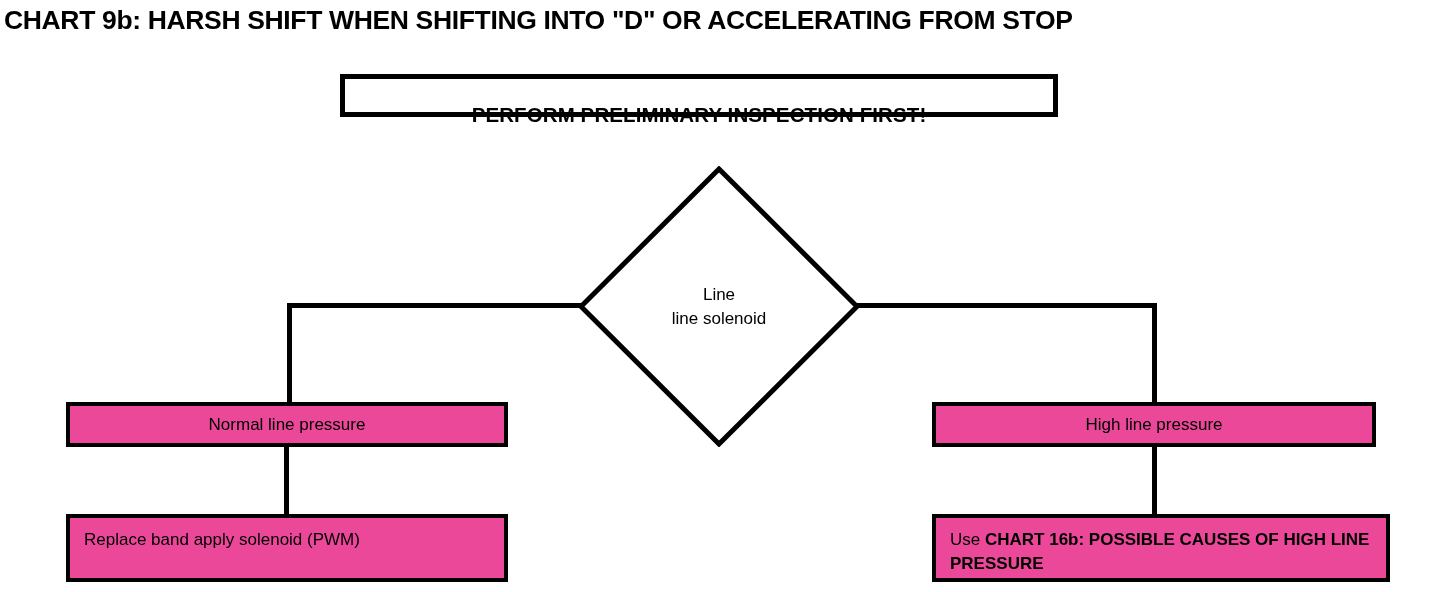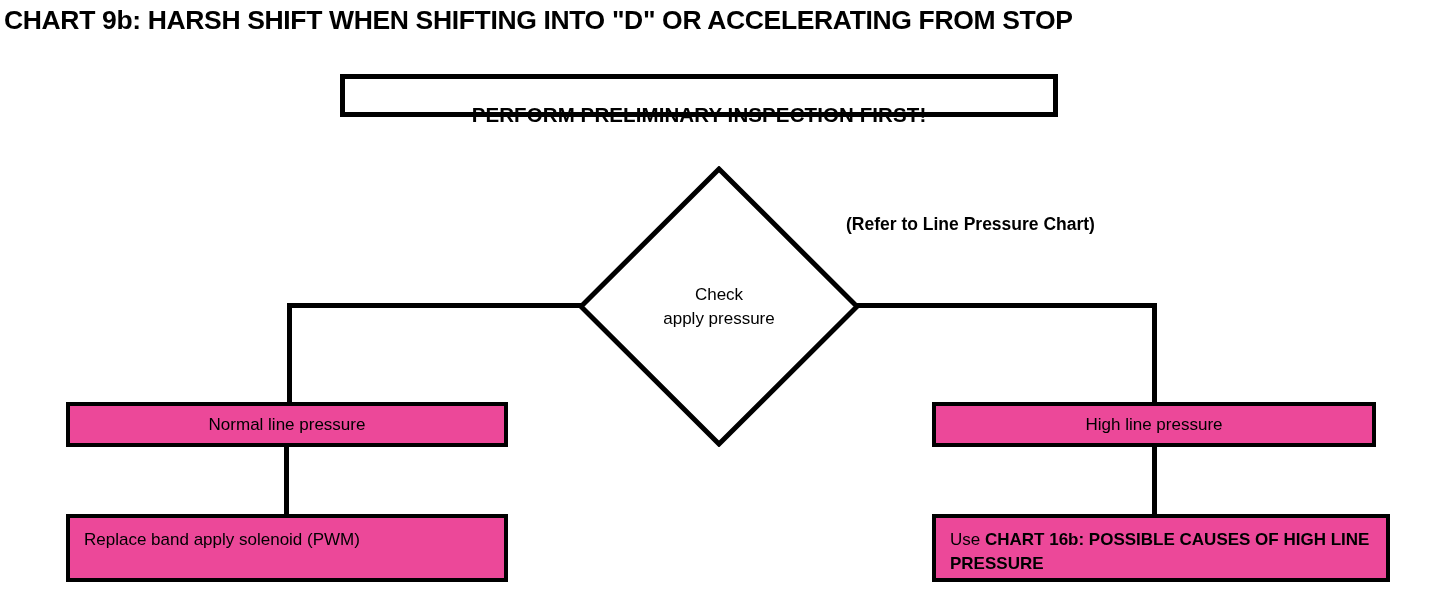--- a/index.html
+++ b/index.html
@@ -152,26 +152,25 @@
 
   <div class="conn" style="left:284px; top:445px; width:5px; height:71px;"></div>
 
   <div class="conn" style="left:1152px; top:445px; width:5px; height:71px;"></div>
 
   <div class="diamond-wrap">
     <svg width="282" height="281" viewBox="0 0 282 281">
       <polygon points="141,3 279,140.5 141,278 3,140.5" fill="#ffffff" stroke="#000000" stroke-width="5" stroke-linejoin="miter"></polygon>
     </svg>
     <div class="diamond-label">
-      <span>Check</span>
-      <span>apply pressure</span>
+      <span>Line</span>
+      <span>line solenoid</span>
     </div>
   </div>
 
-  <div class="annotation">(Refer to Line Pressure Chart)</div>
 
   <div class="node-box box-center" style="left:66px; top:402px; width:442px; height:45px;">
     <span class="node-text">Normal line pressure</span>
   </div>
 
   <div class="node-box box-topleft" style="left:66px; top:514px; width:442px; height:68px;">
     <span class="node-text"><span>Replace band apply solenoid (PWM)</span><b></b></span>
   </div>
 
   <div class="node-box box-center" style="left:932px; top:402px; width:444px; height:45px;">

